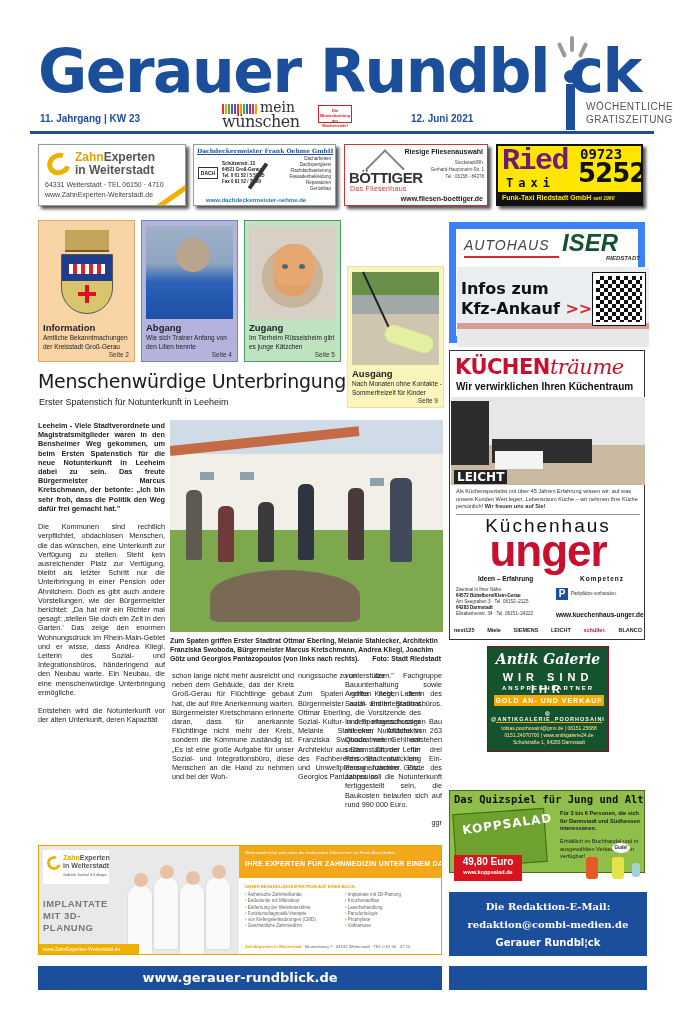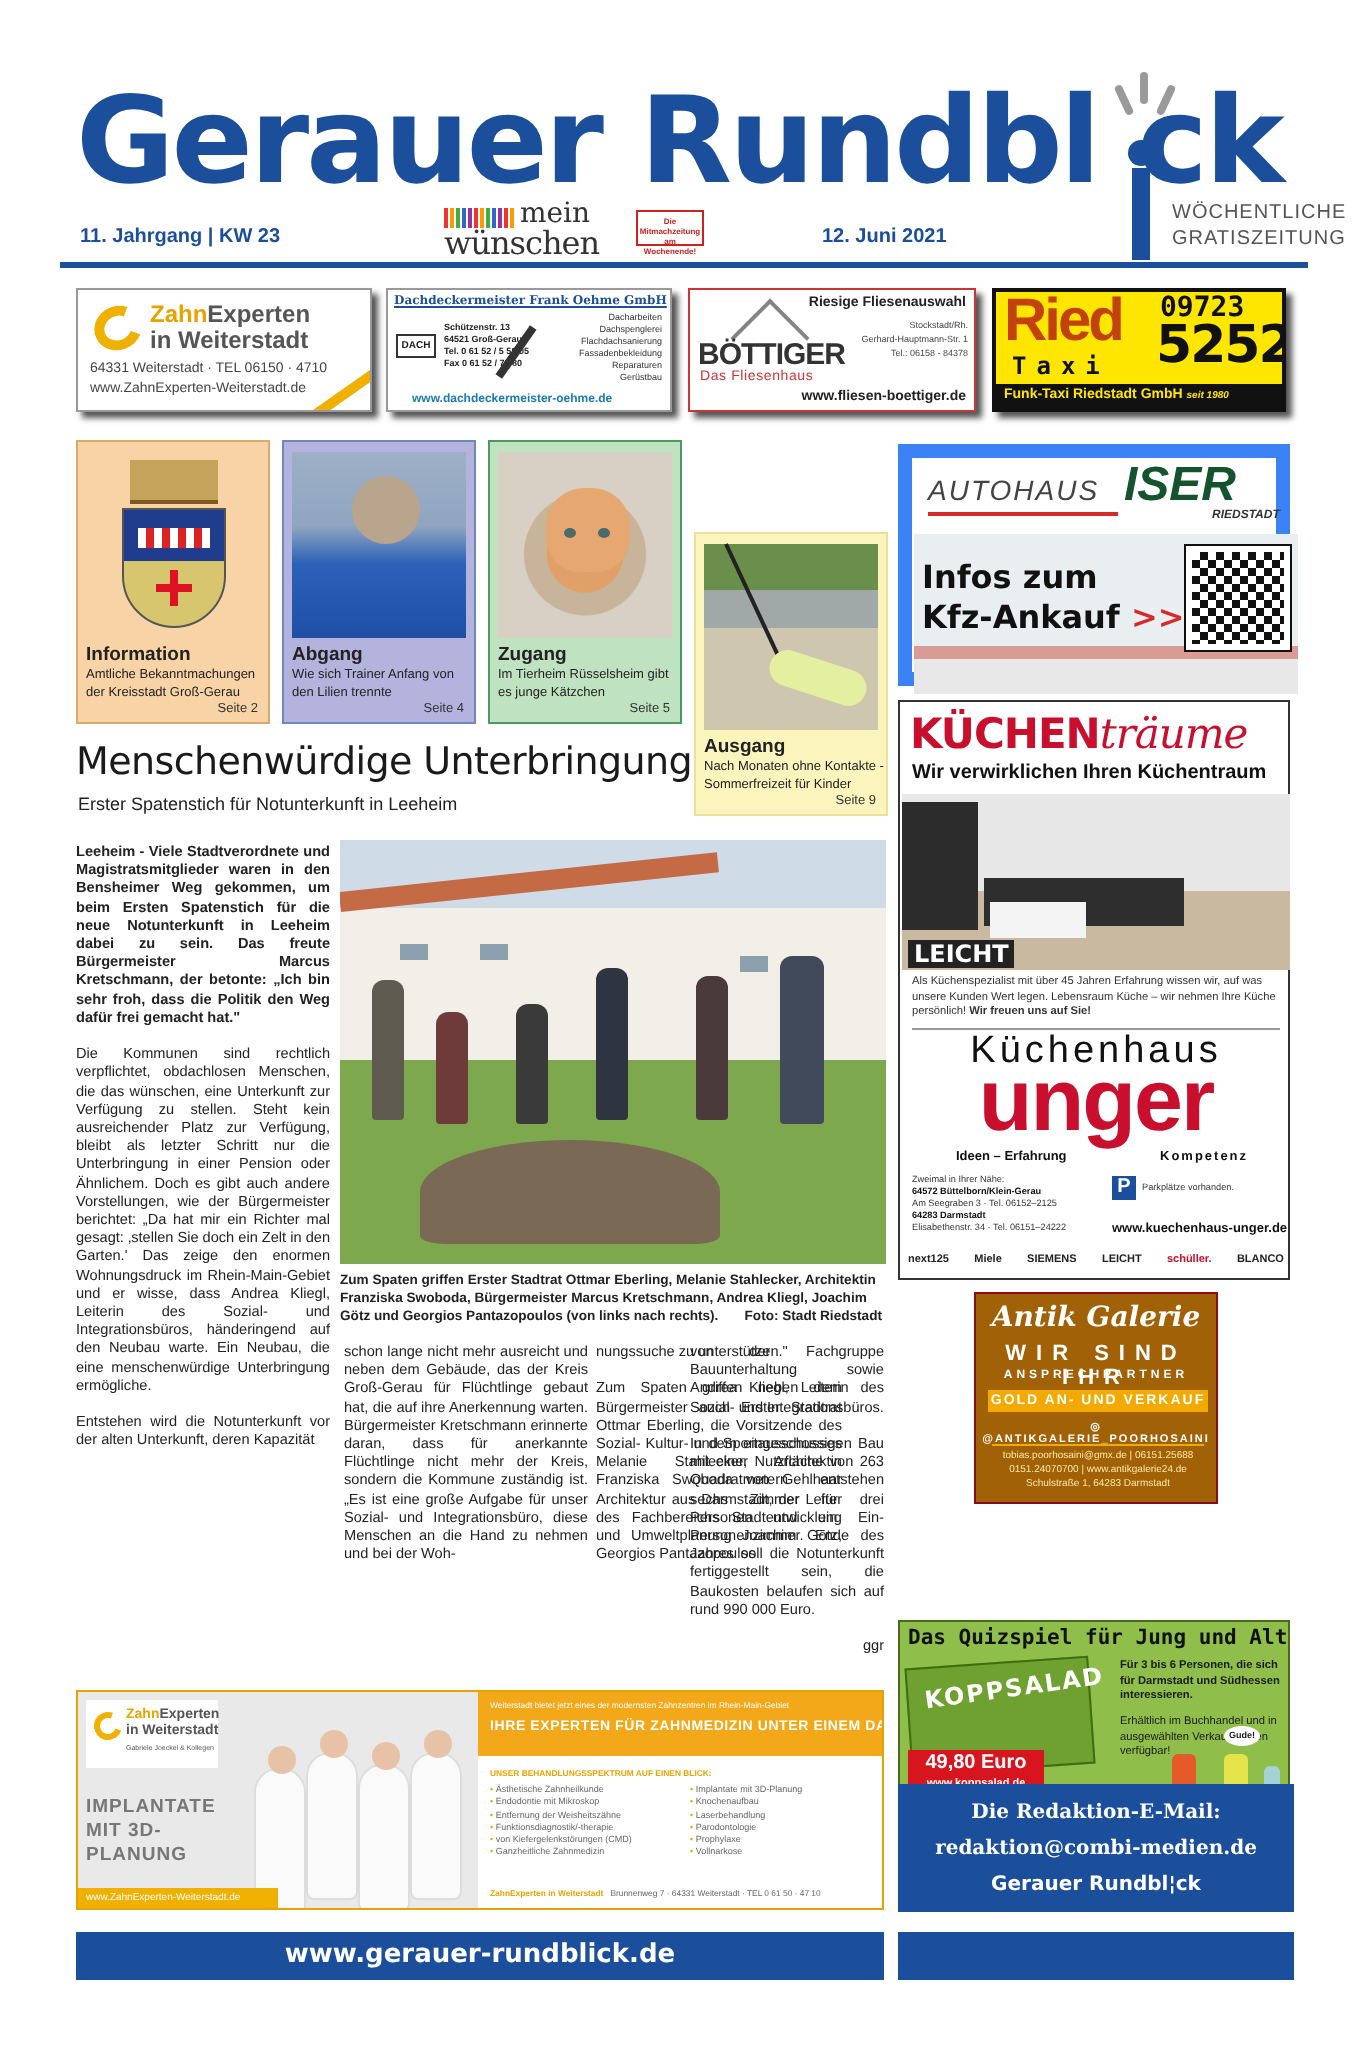--- a/index.html
+++ b/index.html
@@ -41,21 +41,21 @@
 
   .ad3 { left: 344px; top: 144px; width: 144px; height: 62px; border-color: #c33; }
   .ad3 .top { position: absolute; right: 4px; top: 3px; font-size: 7px; font-weight: bold; color: #222; }
   .ad3 .brand { position: absolute; left: 4px; top: 24px; font-size: 15px; font-weight: bold; color: #333; letter-spacing: -0.5px; }
   .ad3 .sub { position: absolute; left: 5px; top: 40px; font-size: 7px; color: #c33; letter-spacing: 0.3px; }
   .ad3 .addr { position: absolute; right: 3px; top: 14px; font-size: 4.5px; line-height: 7px; color: #444; text-align: right; }
   .ad3 .url { position: absolute; right: 4px; bottom: 3px; font-size: 7px; font-weight: bold; color: #222; }
   .ad3 .triangle { position: absolute; left: 26px; top: 10px; width: 28px; height: 28px; border-left: 2px solid #333; border-top: 2px solid #333; transform: rotate(45deg); opacity: 0.6; }
 
   .ad4 { left: 496px; top: 144px; width: 147px; height: 62px; background: #ffe600; border: 2px solid #111; }
-  .ad4 .ried { position: absolute; left: 4px; top: -2px; font-family: Liberation Sans, sans-serif; font-weight: bold; font-size: 30px; color: #c2410c; letter-spacing: -1.5px; }
+  .ad4 .ried { position: absolute; left: 4px; top: -2px; font-family: Liberation Mono, monospace; font-weight: bold; font-size: 30px; color: #701a75; letter-spacing: -1.5px; }
   .ad4 .taxi { position: absolute; left: 8px; top: 30px; font-family: "DejaVu Sans Mono", monospace; font-weight: bold; font-size: 12px; letter-spacing: 5px; color: #111; }
   .ad4 .num1 { position: absolute; left: 82px; top: 0; font-family: "DejaVu Sans Mono", monospace; font-weight: bold; font-size: 14px; color: #111; }
   .ad4 .num2 { position: absolute; left: 80px; top: 12px; font-family: "DejaVu Sans", sans-serif; font-weight: bold; font-size: 26px; color: #111; letter-spacing: -1px; }
   .ad4 .foot { position: absolute; left: 0; bottom: 0; width: 100%; height: 12px; background: #111; color: #ffe600; font-size: 7px; font-weight: bold; line-height: 12px; padding-left: 4px; white-space: nowrap; }
 
   
   .teaser { position: absolute; top: 220px; width: 97px; height: 142px; border: 1px solid #999; }
   .teaser .img { position: absolute; left: 4px; top: 5px; width: 87px; height: 93px; }
   .teaser .ttl { position: absolute; left: 4px; top: 101px; font-size: 9.5px; font-weight: bold; color: #222; }
   .teaser .desc { position: absolute; left: 4px; top: 113px; width: 90px; font-size: 6.5px; line-height: 8.5px; color: #222; }
@@ -109,30 +109,30 @@
   .kueche .ideen { position: absolute; left: 28px; top: 224px; font-size: 6.5px; font-weight: bold; color: #111; }
   .kueche .komp { position: absolute; left: 130px; top: 224px; font-size: 6.5px; font-weight: bold; color: #111; letter-spacing: 1px; }
   .kueche .addr { position: absolute; left: 6px; top: 236px; font-size: 4.6px; line-height: 6px; color: #333; }
   .kueche .addr b { color: #111; }
   .kueche .park { position: absolute; left: 106px; top: 237px; width: 12px; height: 12px; background: #1b4f9c; color: #fff; font-weight: bold; font-size: 10px; line-height: 12px; text-align: center; }
   .kueche .parktxt { position: absolute; left: 121px; top: 240px; font-size: 4.6px; color: #333; }
   .kueche .url { position: absolute; left: 106px; top: 260px; font-size: 6.5px; font-weight: bold; color: #111; }
   .kueche .brands { position: absolute; left: 4px; top: 276px; width: 188px; display: flex; justify-content: space-between; font-size: 5.5px; font-weight: bold; color: #222; }
 
   
-  .antik { left: 487px; top: 646px; width: 122px; height: 106px; background: #a16207; border: 1px solid #8a0a1f; color: #fff; text-align: center; }
+  .antik { left: 487px; top: 646px; width: 122px; height: 106px; background: #14532d; border: 1px solid #8a0a1f; color: #fff; text-align: center; }
   .antik .a1 { position: absolute; top: 4px; left: 0; width: 100%; font-family: "DejaVu Serif", serif; font-style: italic; font-size: 14px; font-weight: bold; }
   .antik .a2 { position: absolute; top: 24px; left: 0; width: 100%; font-size: 11px; font-weight: bold; letter-spacing: 5px; }
   .antik .a3 { position: absolute; top: 38px; left: 0; width: 100%; font-size: 6px; font-weight: bold; letter-spacing: 2px; }
   .antik .a4 { position: absolute; top: 48px; left: 6px; width: 110px; height: 11px; background: #f2a900; color: #fff; font-size: 7px; font-weight: bold; line-height: 11px; letter-spacing: 1px; }
   .antik .a5 { position: absolute; top: 63px; left: 0; width: 100%; font-size: 5.5px; font-weight: bold; letter-spacing: 1px; }
   .antik .a6 { position: absolute; top: 75px; left: 8px; width: 106px; font-size: 5px; line-height: 7px; color: #ffe7a6; border-top: 1px solid #f2a900; padding-top: 2px; }
 
   
-  .quiz { left: 449px; top: 810px; width: 196px; height: 83px; background: #8fbf4a; border: 1px solid #4a6a20; }
+  .quiz { left: 449px; top: 790px; width: 196px; height: 83px; background: #8fbf4a; border: 1px solid #4a6a20; }
   .quiz .head { position: absolute; left: 0; top: 0; width: 100%; height: 16px; background: #8fbf4a; font-family: "DejaVu Sans Mono", monospace; font-weight: bold; font-size: 10.5px; line-height: 16px; color: #111; padding-left: 4px; white-space: nowrap; }
   .quiz .box { position: absolute; left: 4px; top: 20px; width: 92px; height: 54px; background: #6ea130; border: 1px solid #3f6e10; transform: rotate(-4deg); }
   .quiz .koppsalad { position: absolute; left: 12px; top: 26px; font-family: "DejaVu Sans", sans-serif; font-weight: bold; font-size: 12px; color: #fff; letter-spacing: 1px; transform: rotate(-8deg); }
   .quiz .price { position: absolute; left: 4px; top: 64px; width: 68px; height: 26px; background: #d8141e; color: #fff; text-align: center; }
   .quiz .price .p1 { font-size: 10px; font-weight: bold; line-height: 14px; }
   .quiz .price .p2 { font-size: 5.5px; font-weight: bold; }
   .quiz .desc { position: absolute; left: 110px; top: 19px; width: 84px; font-size: 5.6px; line-height: 7.5px; color: #1a1a1a; font-weight: bold; }
   .quiz .desc2 { position: absolute; left: 110px; top: 47px; width: 84px; font-size: 5.6px; line-height: 7.5px; color: #1a1a1a; }
   .quiz .fig1 { position: absolute; left: 136px; top: 66px; width: 12px; height: 22px; background: #e45a2a; border-radius: 3px; }
   .quiz .fig2 { position: absolute; left: 162px; top: 66px; width: 12px; height: 22px; background: #e5e34a; border-radius: 3px; }

